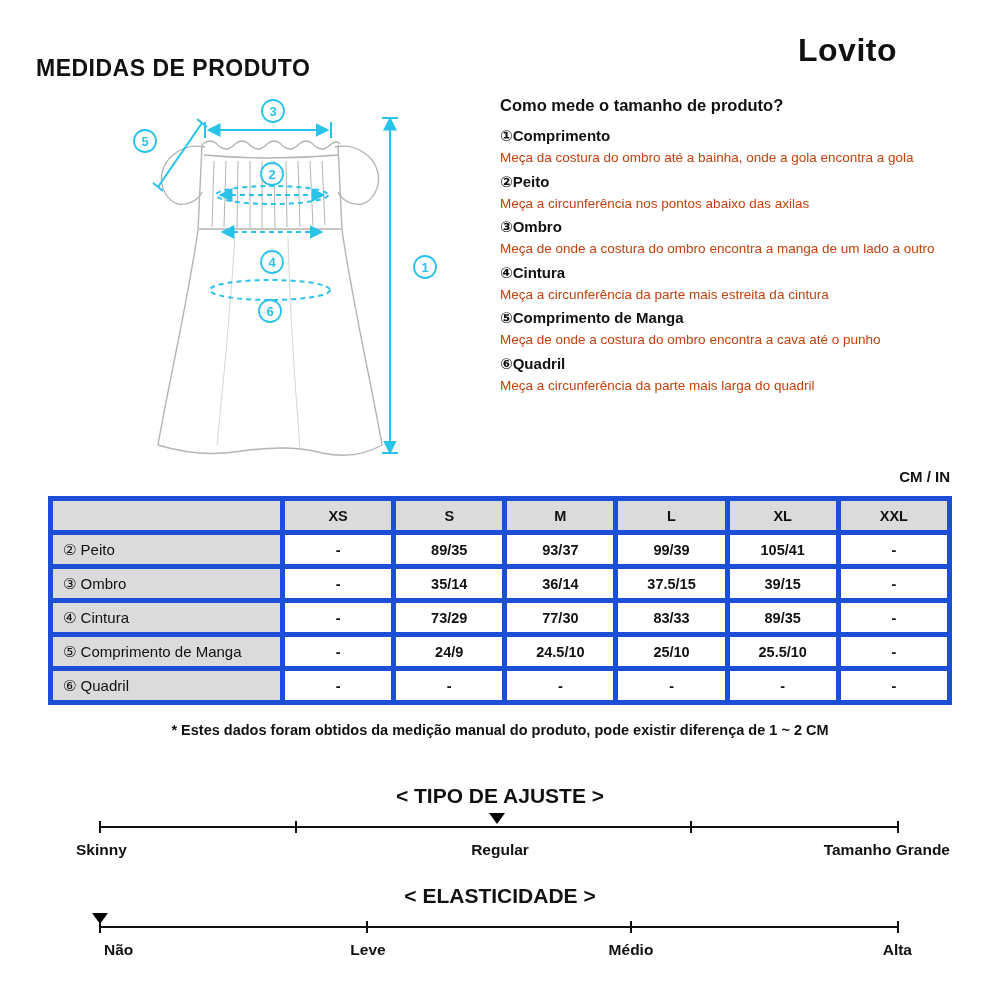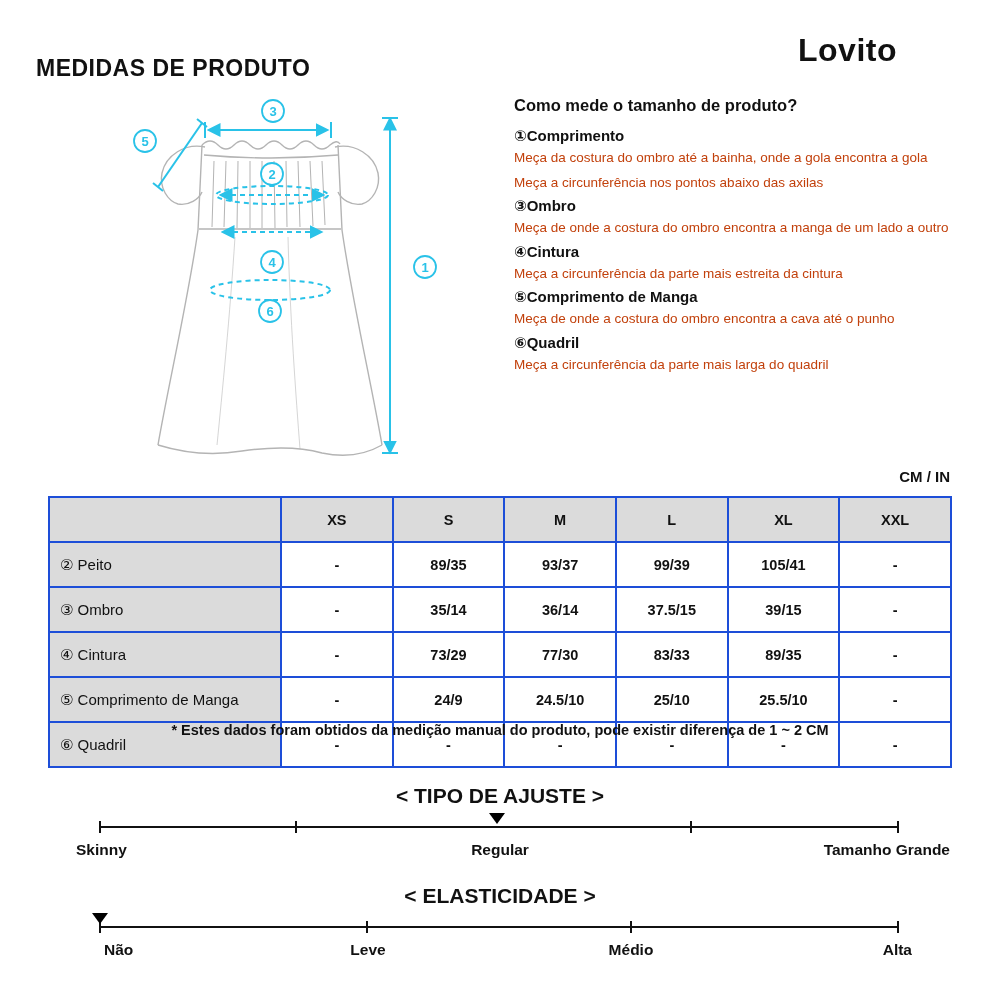--- a/index.html
+++ b/index.html
@@ -5,29 +5,29 @@
   html,body{margin:0;padding:0;}
   body{
     width:1000px;height:1000px;position:relative;overflow:hidden;
     background:#fff;color:#111;
     font-family:"Liberation Sans","DejaVu Sans",sans-serif;
   }
   .page-title{position:absolute;top:40px;left:0;width:100%;
     font-size:23px;font-weight:700;letter-spacing:.5px;padding-left:36px;}
   .brand{position:absolute;top:32px;left:798px;font-size:32px;font-weight:800;letter-spacing:.5px;}
   .diagram{position:absolute;top:95px;left:50px;width:400px;height:375px;}
-  .guide{position:absolute;top:96px;left:514px;width:456px;}
+  .guide{position:absolute;top:96px;left:500px;width:456px;}
   .guide h2{font-size:16.5px;font-weight:700;margin:0 0 12px;}
   .guide-item-name{font-size:15px;font-weight:700;margin-top:5px;}
   .guide-item-desc{font-size:13.5px;color:#c2410c;line-height:1.45;margin:3px 0 5px;}
   .unit-label{position:absolute;top:468px;right:50px;font-size:15px;font-weight:700;}
   table.size-table{position:absolute;top:496px;left:48px;width:904px;
     border-collapse:collapse;table-layout:fixed;}
-  .size-table th,.size-table td{border:2px solid #1d4ed8;height:29px;text-align:center;
-    font-size:14.5px;padding:7px;}
+  .size-table th,.size-table td{border:5px solid #1d4ed8;height:29px;text-align:center;
+    font-size:14.5px;padding:0;}
   .size-table thead th{background:#dbdbdb;font-weight:700;}
   .size-table tbody th{background:#dbdbdb;font-weight:400;text-align:left;
     padding-left:10px;font-size:15px;}
   .size-table td{font-weight:700;}
   .col-label{width:232px;}
   .footnote{position:absolute;top:722px;left:0;width:100%;text-align:center;
     font-size:14.5px;font-weight:700;margin:0;}
   .section-heading{position:absolute;left:0;width:100%;text-align:center;
     font-size:21px;font-weight:700;margin:0;}
   .track{position:absolute;left:100px;width:798px;height:2px;background:#111;}
@@ -130,20 +130,21 @@
 </div>
 
 <section class="guide">
   <h2>Como mede o tamanho de produto?</h2>
 
   <div class="guide-item">
     <div class="guide-item-name"><span>①</span><span>Comprimento</span></div>
     <div class="guide-item-desc">Meça da costura do ombro até a bainha, onde a gola encontra a gola</div>
   </div>
   <div class="guide-item">
+    <div class="guide-item-name"><span>②</span><span>Peito</span></div>
     <div class="guide-item-desc">Meça a circunferência nos pontos abaixo das axilas</div>
   </div>
   <div class="guide-item">
     <div class="guide-item-name"><span>③</span><span>Ombro</span></div>
     <div class="guide-item-desc">Meça de onde a costura do ombro encontra a manga de um lado a outro</div>
   </div>
   <div class="guide-item">
     <div class="guide-item-name"><span>④</span><span>Cintura</span></div>
     <div class="guide-item-desc">Meça a circunferência da parte mais estreita da cintura</div>
   </div>

